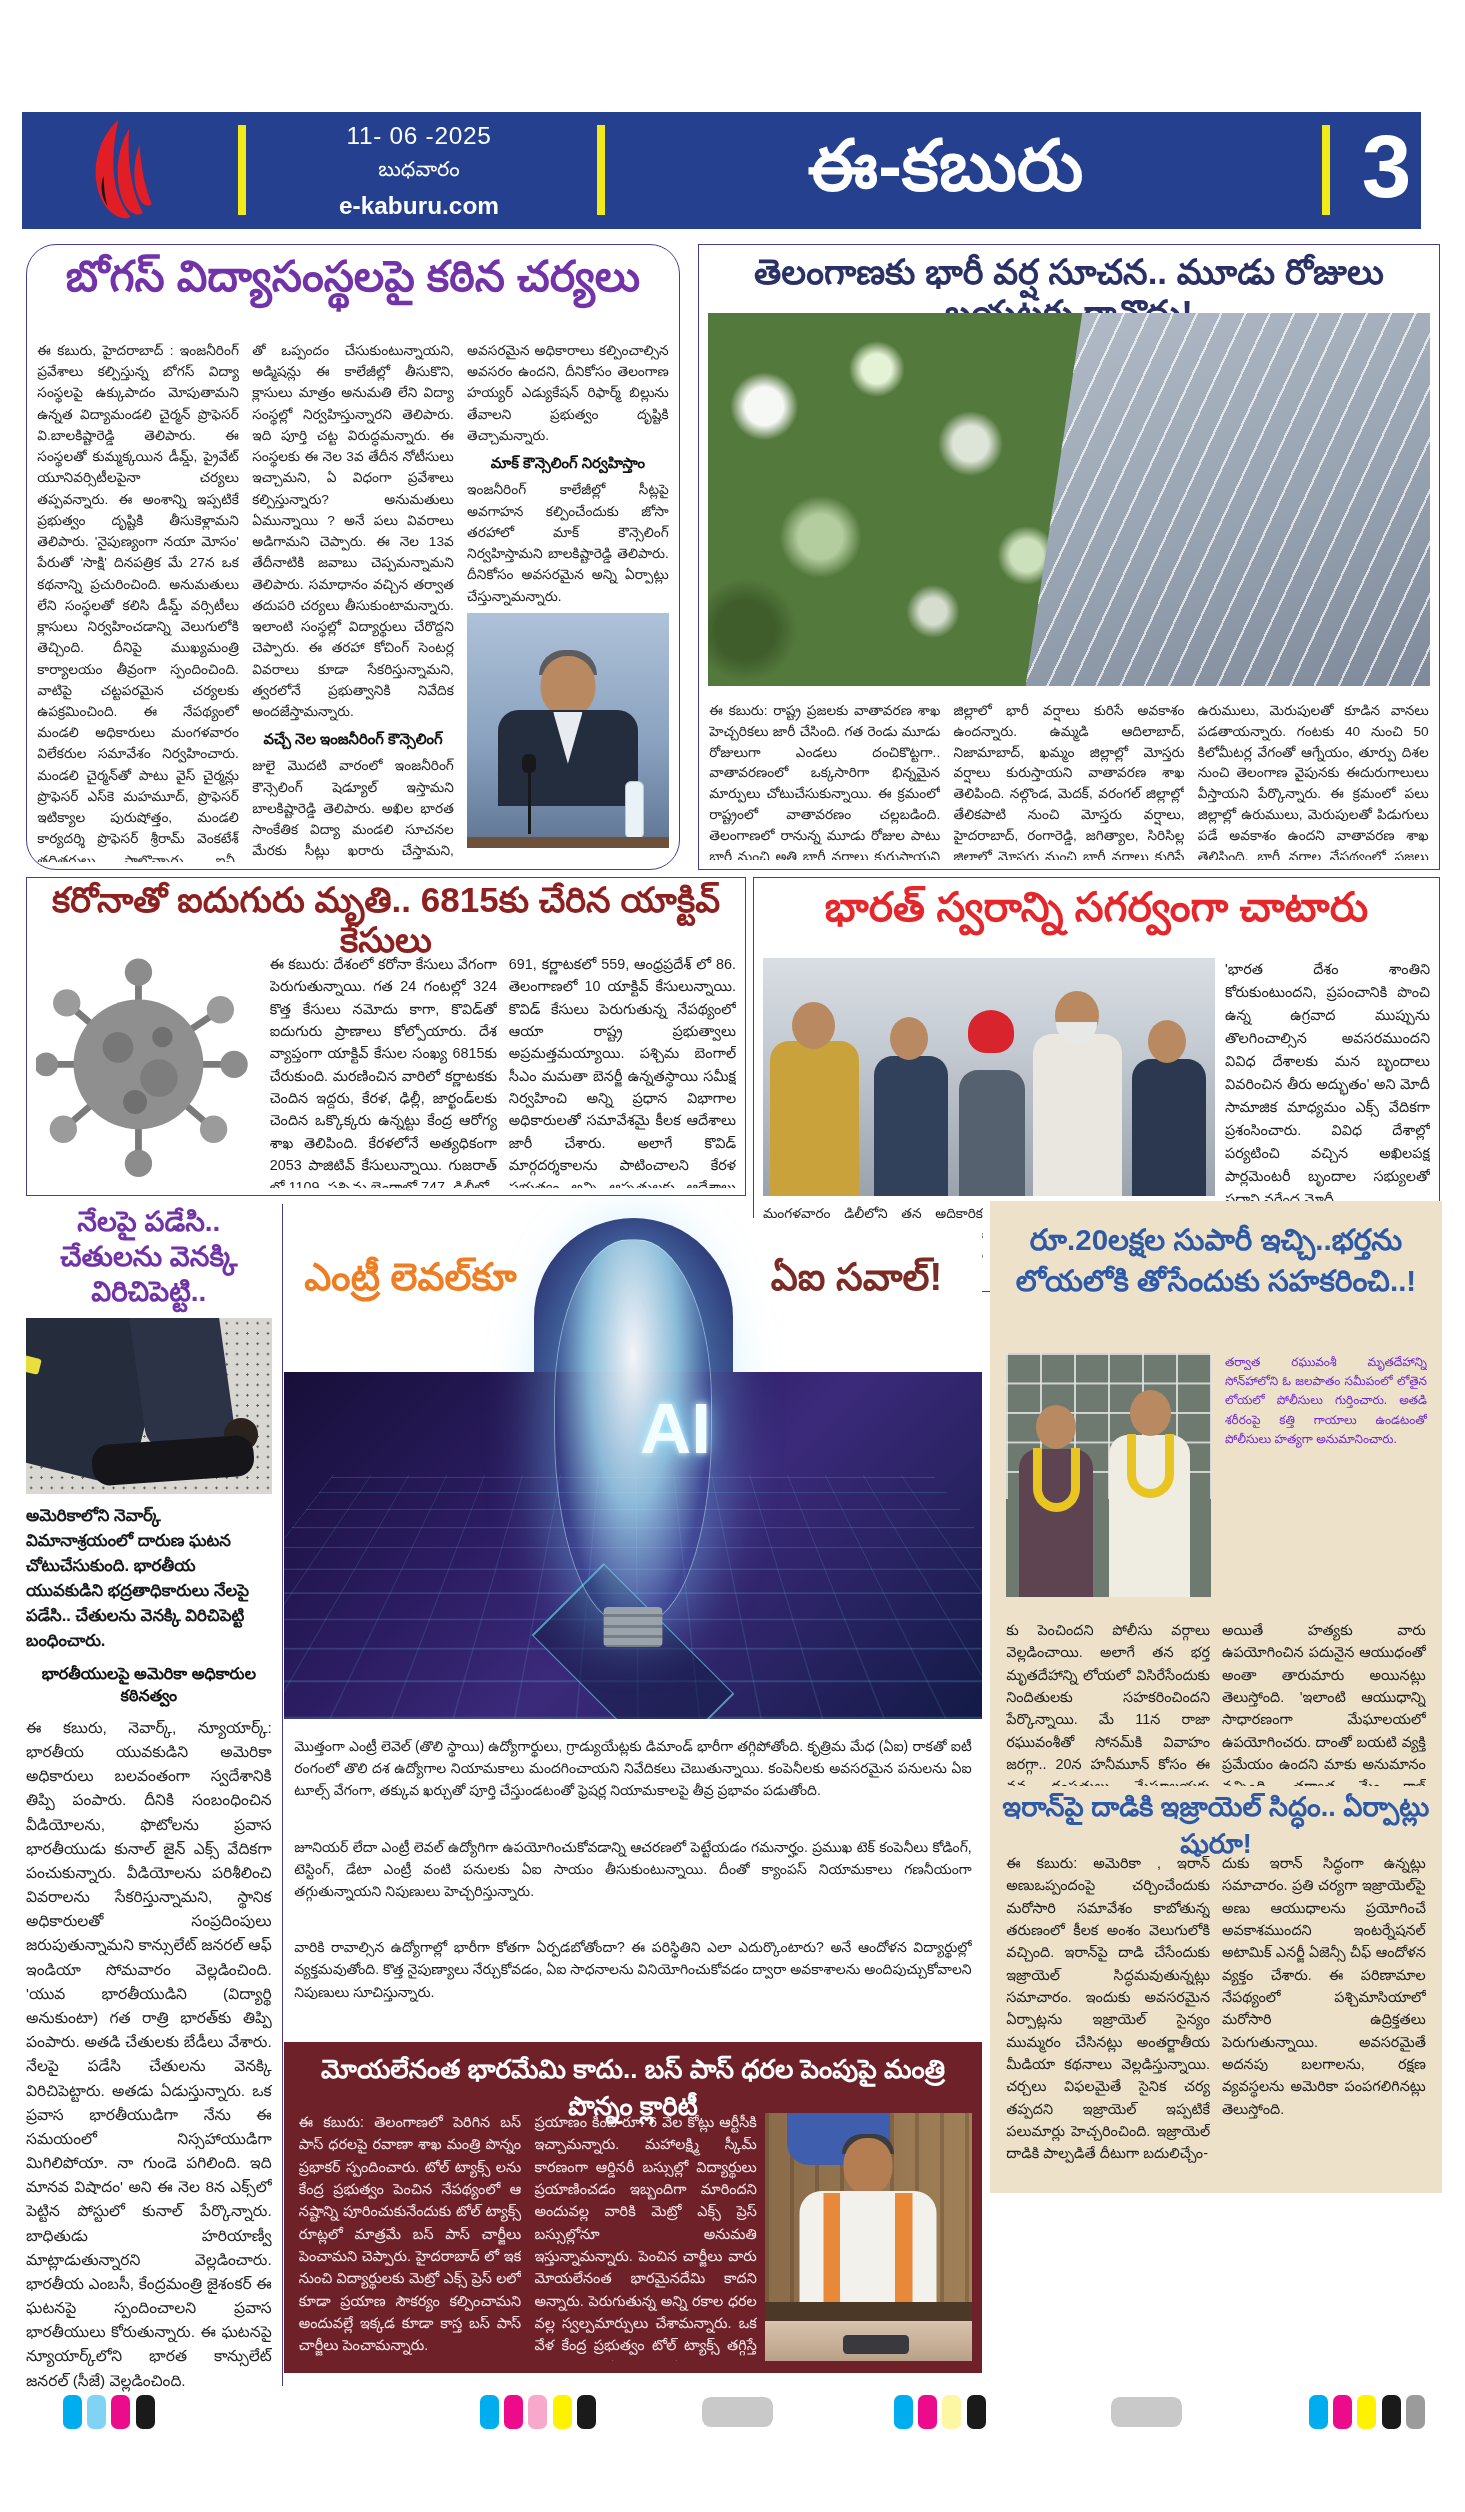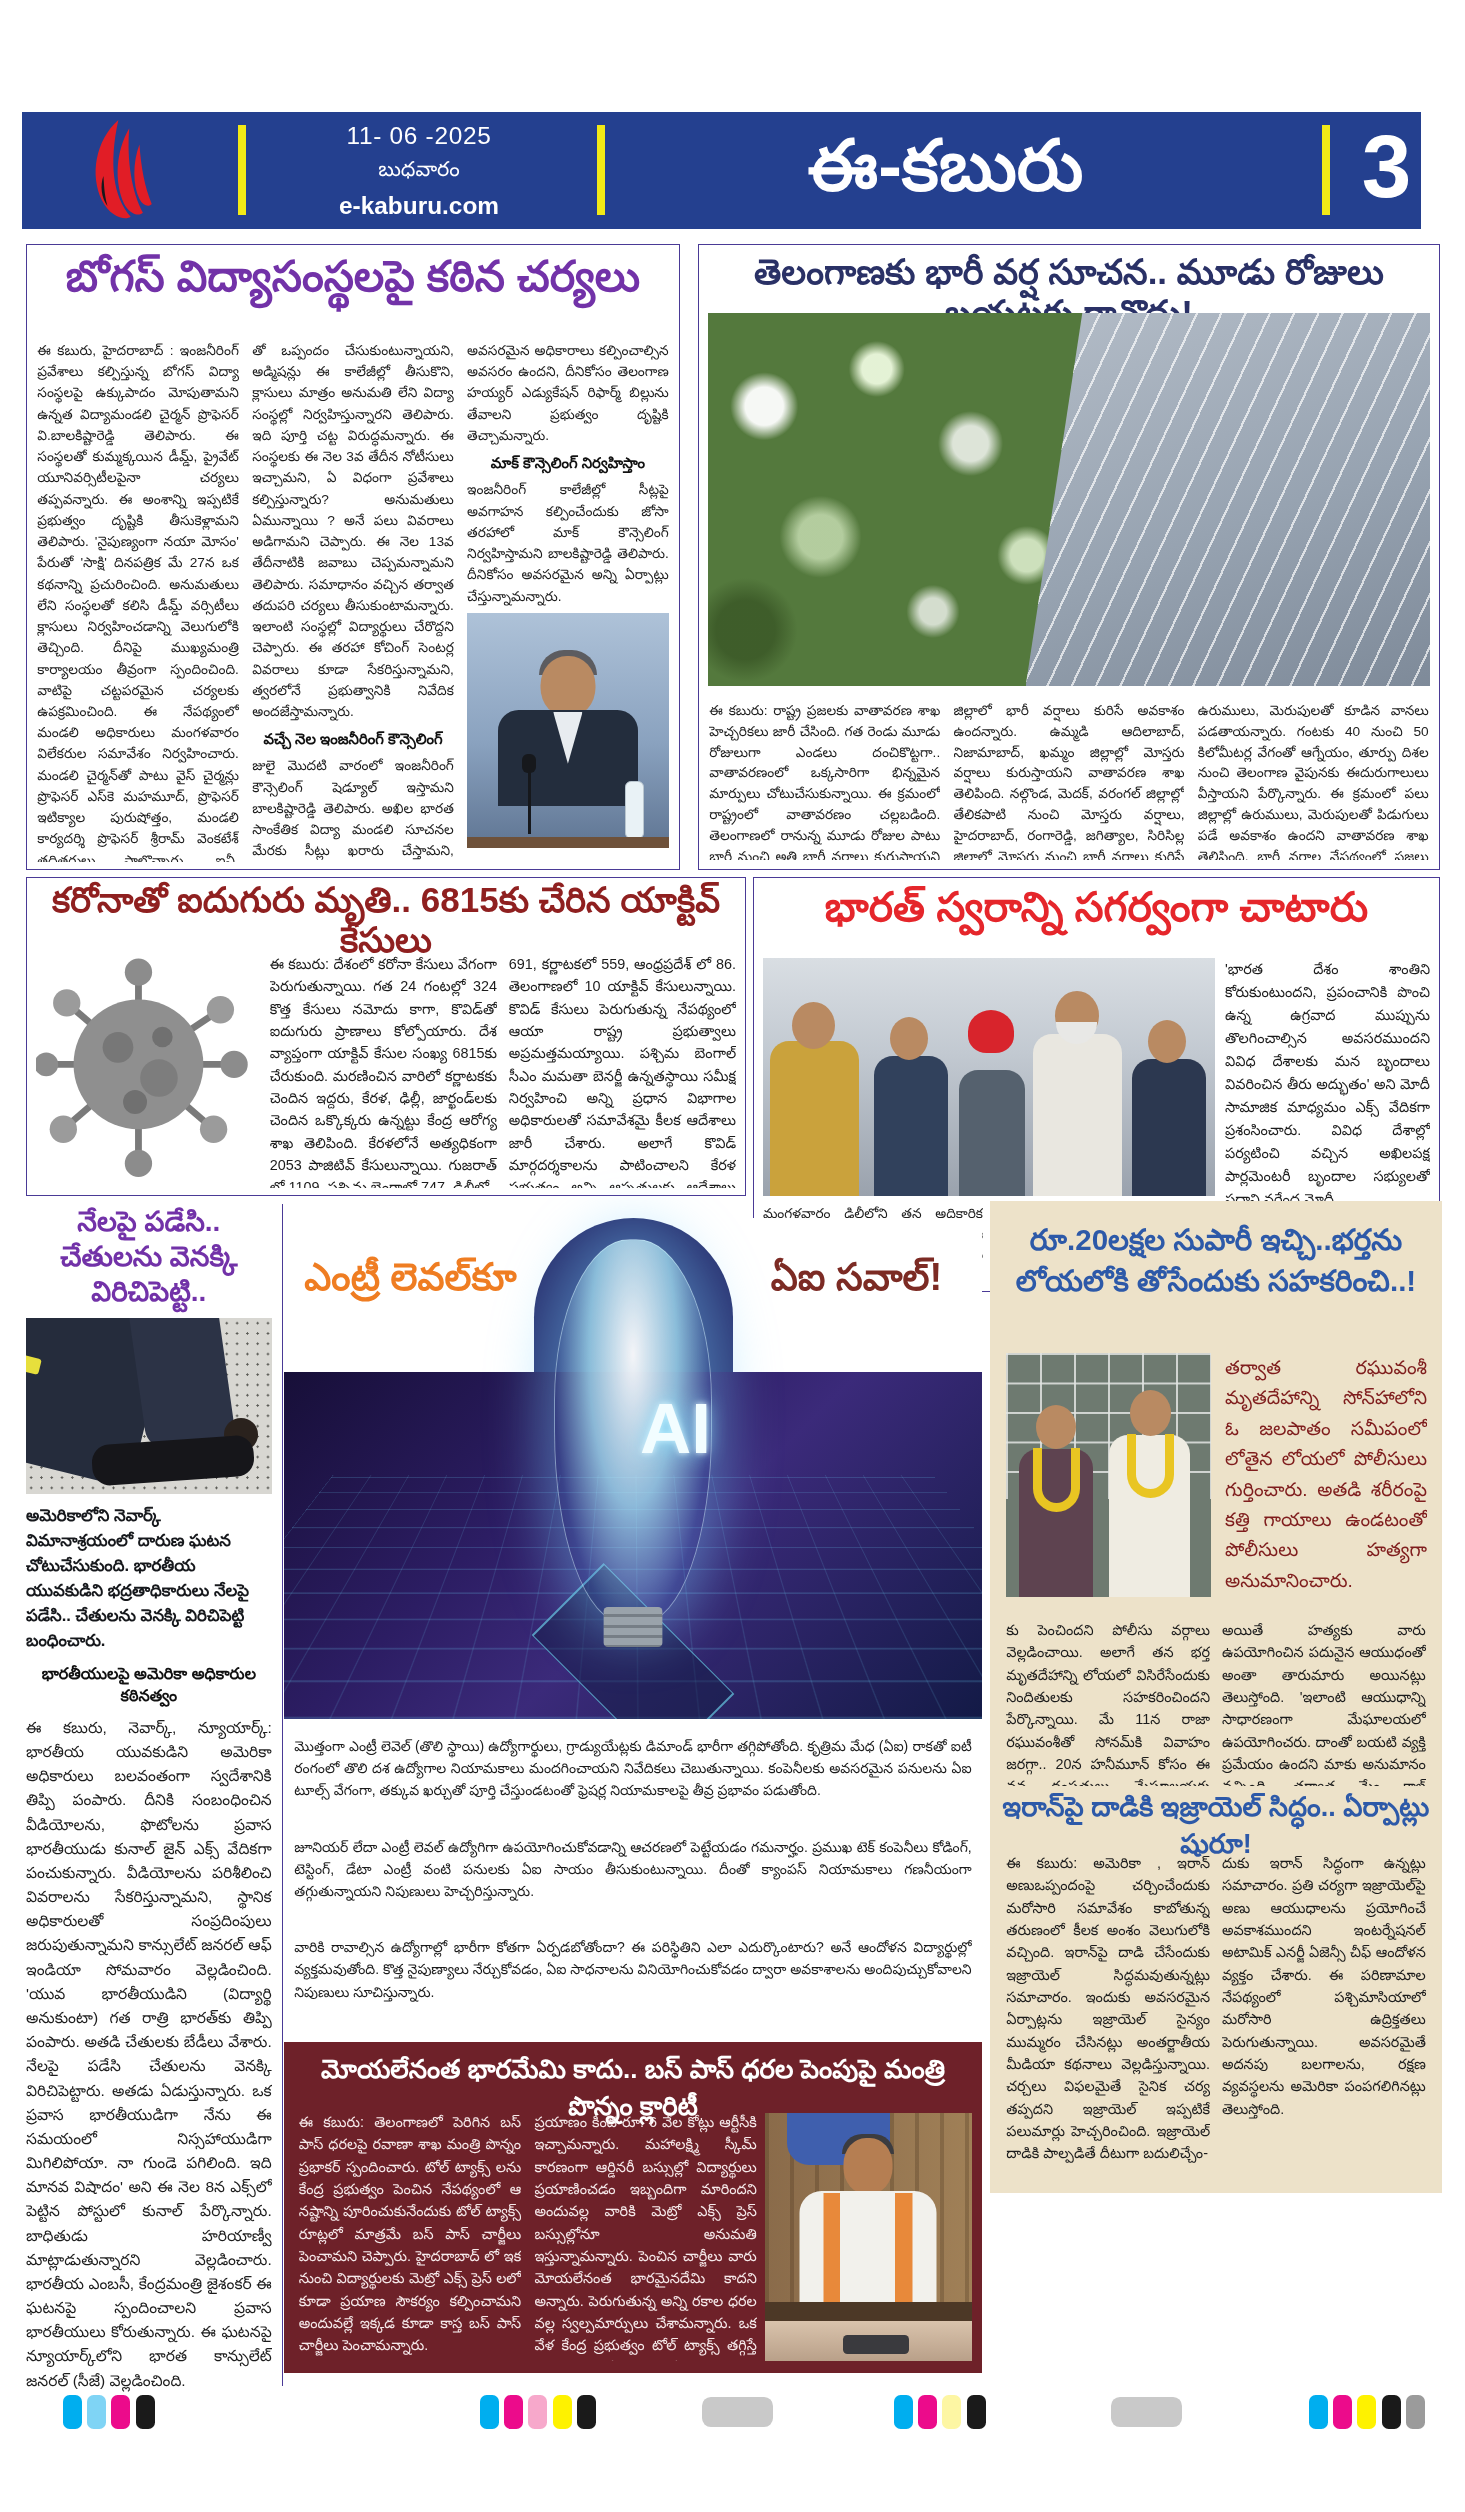--- a/index.html
+++ b/index.html
@@ -18,21 +18,21 @@
   .pagenum { position:absolute; left:1313px; top:3px; width:103px; text-align:center; color:#fff; font-size:89px; font-weight:bold; }
 
   
   .art { position:absolute; border:1.5px solid #4a3a96; background:#fff; }
   .hl { text-align:center; font-weight:bold; line-height:1.15; }
   .col { text-align:justify; color:#1c1c1c; overflow:hidden; }
   .subhead { font-weight:bold; text-align:center; margin:5.9px 0 4.4px 0; color:#111; }
   .photo { position:relative; overflow:hidden; }
 
   
-  .a1 { left:26px; top:244px; width:654px; height:626px; }
+  .a1 { left:26px; top:244px; width:654px; height:626px;border-radius:30px; }
   .a1 .hl { margin-top:7.4px; font-size:43px; color:#7232a8; }
   .a1 .body { position:absolute; left:10.3px; right:10.3px; top:95px; bottom:7.4px; display:flex; gap:13.3px; }
   .a1 .col { flex:1; font-size:13.7px; line-height:1.55; }
   .press-photo { width:100%; height:235px; margin-top:5.9px; background:linear-gradient(180deg,#aec2d8 0%,#8aa2bf 55%,#5f7593 100%); }
   .pp-head { position:absolute; left:50%; top:43px; transform:translateX(-50%); width:55px; height:61px; border-radius:48%; background:#b98a62; }
   .pp-hair { position:absolute; left:50%; top:37px; transform:translateX(-50%); width:58px; height:25px; border-radius:29.5px 29.5px 0 0; background:#5c5c60; }
   .pp-body { position:absolute; left:50%; top:97px; transform:translateX(-50%); width:140px; height:96px; border-radius:20.7px 20.7px 0 0; background:#232d3d; }
   .pp-shirt { position:absolute; left:50%; top:99px; transform:translateX(-50%); width:29.5px; height:52px; background:#e8ecf0; clip-path:polygon(0 0,100% 0,50% 100%); }
   .pp-mic { position:absolute; left:30%; bottom:13.3px; width:3.7px; height:66px; background:#16181c; }
   .pp-micHead { position:absolute; left:calc(30% - 5.9px); bottom:75px; width:14.8px; height:19px; border-radius:5.9px; background:#16181c; }
@@ -117,21 +117,21 @@
 
   
   .beige { position:absolute; left:990px; top:1201px; width:452px; height:992px; background:#ede2c9; }
   .sup-hl { position:absolute; left:11.8px; right:11.8px; top:17.7px; text-align:center; font-size:29.5px; font-weight:bold; color:#2d59a8; line-height:1.4; }
   .couple-photo { position:absolute; left:16.2px; top:152px; width:205px; height:244px; background:#6e7a70; overflow:hidden; }
   .window-grid { position:absolute; left:0; top:0; width:100%; height:60%;
     background-image:linear-gradient(rgba(255,255,255,.85) 2.2px, transparent 2.2px), linear-gradient(90deg, rgba(255,255,255,.85) 2.2px, transparent 2.2px);
     background-size:34px 29.5px; opacity:.8; }
   .person { position:absolute; bottom:0; border-radius:19px 19px 0 0; }
   .garland { position:absolute; width:47px; height:64px; border:9.6px solid #e9c522; border-top:none; border-radius:0 0 38px 38px; }
-  .sup-intro { position:absolute; left:235px; top:152px; width:202px; height:248px; font-size:19px; line-height:1.6; text-align:justify; color:#7f1d1d; overflow:hidden; }
+  .sup-intro { position:absolute; left:235px; top:152px; width:202px; height:248px; font-size:12px; line-height:1.6; text-align:justify; color:#6d28d9; overflow:hidden; }
   .sup-cols { position:absolute; left:16.2px; right:16.2px; top:418px; height:167px; display:flex; gap:11.8px; }
   .sup-cols .col, .isr-cols .col { flex:1; font-size:14.4px; line-height:1.55; }
   .isr-hl { position:absolute; left:7.4px; right:7.4px; top:591px; text-align:center; font-size:27px; font-weight:bold; color:#2d59a8; }
   .isr-cols { position:absolute; left:16.2px; right:16.2px; top:651px; bottom:19px; display:flex; gap:11.8px; }
 
   
   .maroon { position:absolute; left:284px; top:2042px; width:698px; height:331px; background:#6e2129; }
   .bus-hl { position:absolute; left:11.8px; right:11.8px; top:11.8px; text-align:center; font-size:26px; font-weight:bold; color:#ffffff; }
   .bus-cols { position:absolute; left:14.8px; top:69px; width:458px; bottom:11.8px; display:flex; gap:13.3px; }
   .bus-cols .col { flex:1; font-size:14.4px; line-height:1.55; color:#f6e9ea; }

